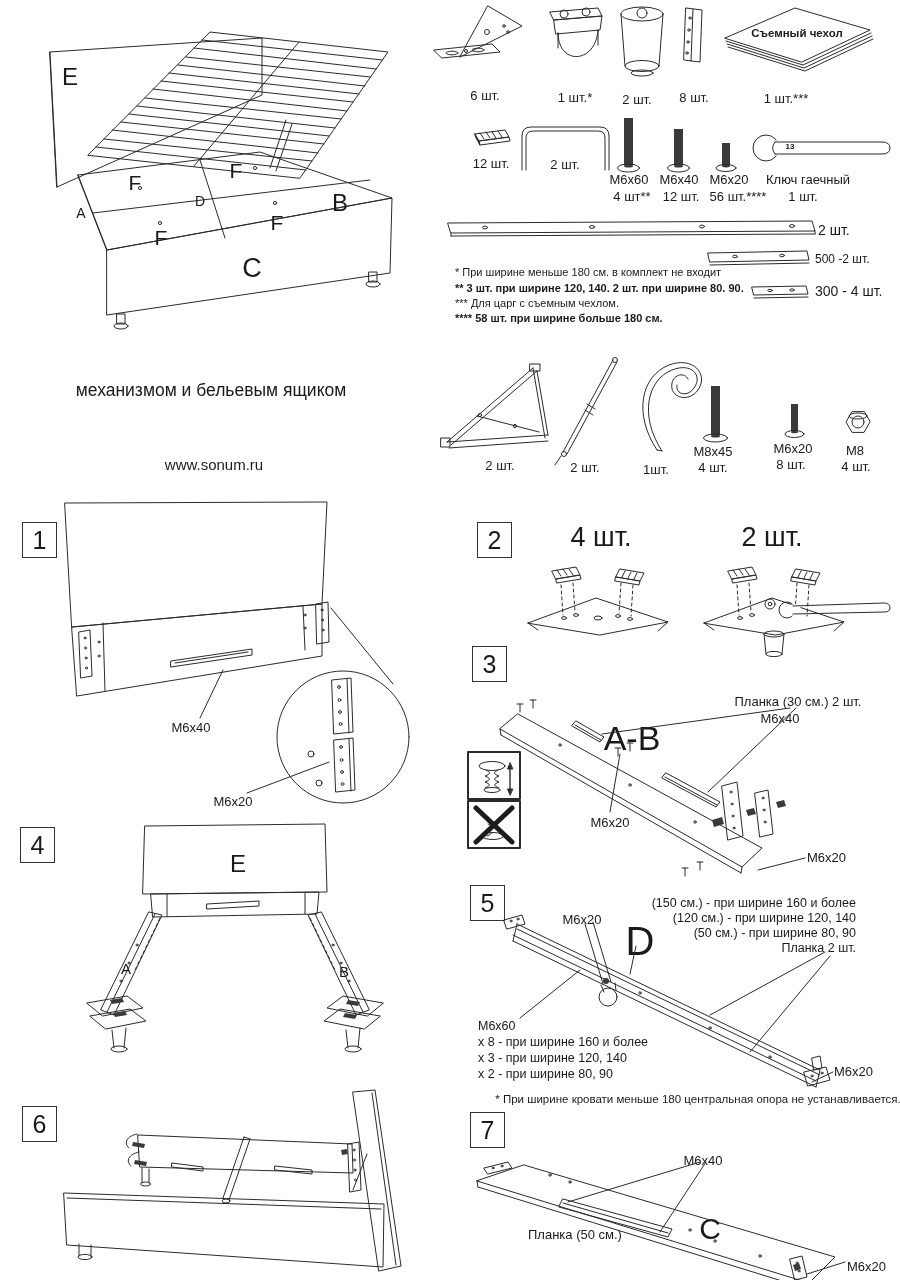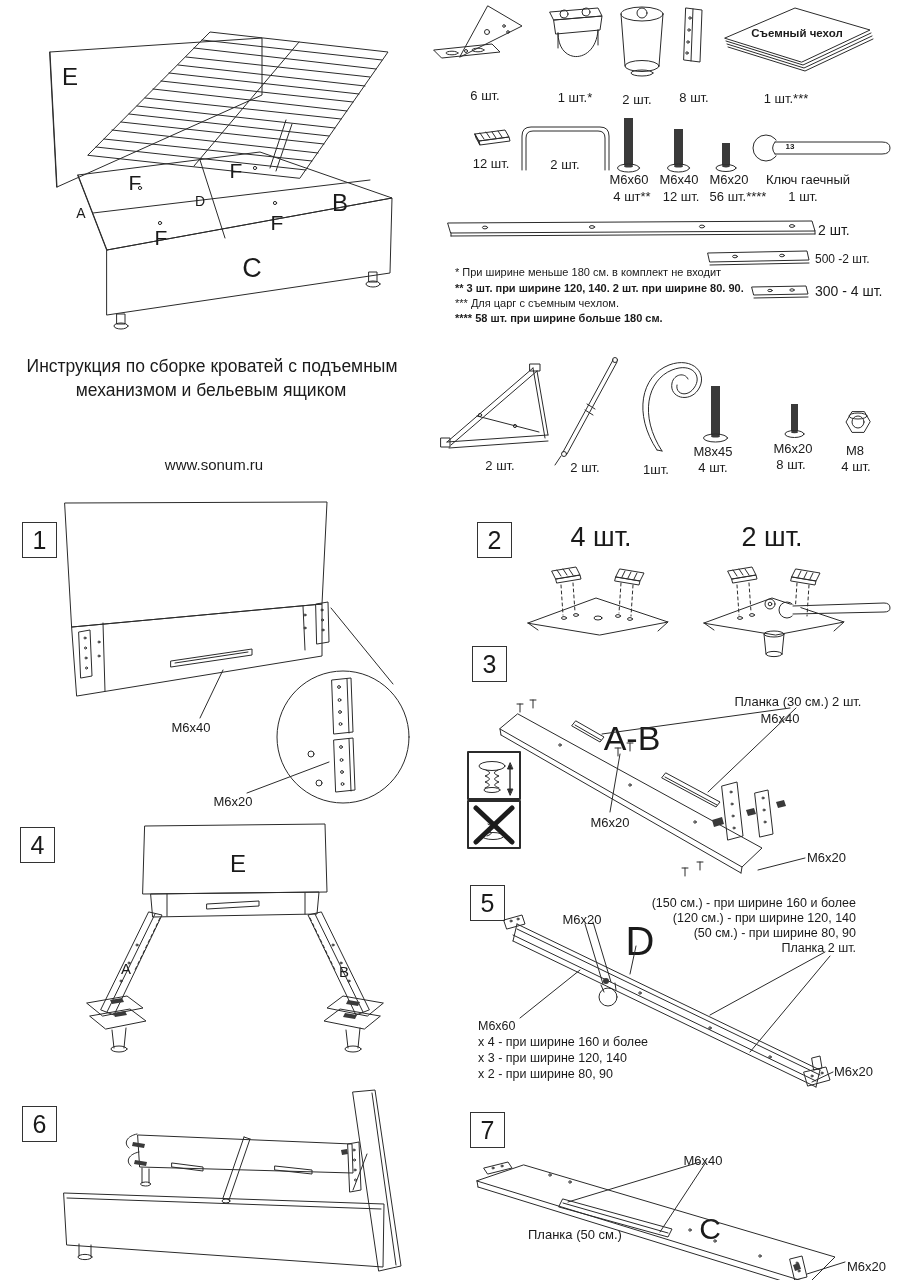--- a/index.html
+++ b/index.html
@@ -207,21 +207,20 @@
     </g>
   </svg>
   <span class="lbl" style="left:818px;top:222px;font-size:14px;">2 шт.</span>
   <span class="lbl" style="left:815px;top:252px;font-size:12px;">500 -2 шт.</span>
   <span class="lbl" style="left:815px;top:283px;font-size:14px;">300 - 4 шт.</span>
   <span class="lbl" style="left:455px;top:266px;font-size:11px;">* При ширине меньше 180 см. в комплект не входит</span>
   <span class="lbl" style="left:455px;top:282px;font-size:11px;font-weight:bold;">** 3 шт. при ширине  120, 140.  2 шт. при ширине 80. 90.</span>
   <span class="lbl" style="left:455px;top:297px;font-size:11px;text-align:center;">***  Для царг с съемным чехлом.</span>
   <span class="lbl" style="left:455px;top:312px;font-size:11px;font-weight:bold;">**** 58 шт. при ширине больше 180 см.</span>
 
-  <span class="lbl c" style="left:212px;top:356px;font-size:17.5px;">Инструкция по сборке кроватей с подъемным</span>
   <span class="lbl c" style="left:211px;top:380px;font-size:17.5px;">механизмом и бельевым ящиком</span>
   <span class="lbl c" style="left:214px;top:456px;font-size:15px;">www.sonum.ru</span>
 
   <svg style="left:435px;top:352px;" width="465" height="115" viewBox="0 0 465 115">
     <g class="ln">
       <g>
         <line x1="12" y1="90" x2="98" y2="16"></line>
           <line x1="16" y1="93" x2="102" y2="19"></line>
         <line x1="98" y1="16" x2="110" y2="86"></line>
           <line x1="102" y1="19" x2="113" y2="83"></line>
@@ -541,24 +540,25 @@
   <div class="numbox" style="left:470px;top:885px;">
       <span>5</span>
     </div>
   <span class="lbl c" style="left:582px;top:912px;font-size:13px;">M6x20</span>
   <span class="lbl r" style="left:856px;top:896px;font-size:12.5px;">(150 см.) - при ширине 160 и более</span>
   <span class="lbl r" style="left:856px;top:911px;font-size:12.5px;">(120 см.) - при ширине 120, 140</span>
   <span class="lbl r" style="left:856px;top:926px;font-size:12.5px;">(50 см.) - при ширине 80, 90</span>
   <span class="lbl r" style="left:856px;top:941px;font-size:12.5px;">Планка 2 шт.</span>
   <span class="lbl c" style="left:640px;top:916px;font-size:40px;">D</span>
   <span class="lbl" style="left:478px;top:1019px;font-size:12.5px;">M6x60</span>
-  <span class="lbl" style="left:478px;top:1035px;font-size:12.5px;">х 4 - при ширине  160 и более</span>
+  <span class="lbl" style="left:478px;top:1035px;font-size:12.5px;">х 8 - при ширине  160 и более</span>
   <span class="lbl" style="left:478px;top:1051px;font-size:12.5px;">х 3 - при ширине  120, 140</span>
   <span class="lbl" style="left:478px;top:1067px;font-size:12.5px;">х 2 - при ширине  80, 90</span>
   <span class="lbl" style="left:834px;top:1064px;font-size:13px;">M6x20</span>
+  <span class="lbl c" style="left:698px;top:1092px;font-size:11.5px;">* При ширине кровати меньше 180 центральная опора не устанавливается.</span>
   <svg style="left:460px;top:880px;" width="440" height="235" viewBox="0 0 440 235">
     <g class="ln">
       <g>
         <line x1="57" y1="44" x2="360" y2="190"></line>
         <line x1="57" y1="49" x2="360" y2="195"></line>
         <line x1="53" y1="55" x2="356" y2="201"></line>
         <line x1="53" y1="61" x2="356" y2="207"></line>
         <line x1="57" y1="44" x2="53" y2="61"></line>
           <line x1="360" y1="190" x2="356" y2="207"></line>
         <circle cx="180" cy="113" r="1.2"></circle>

